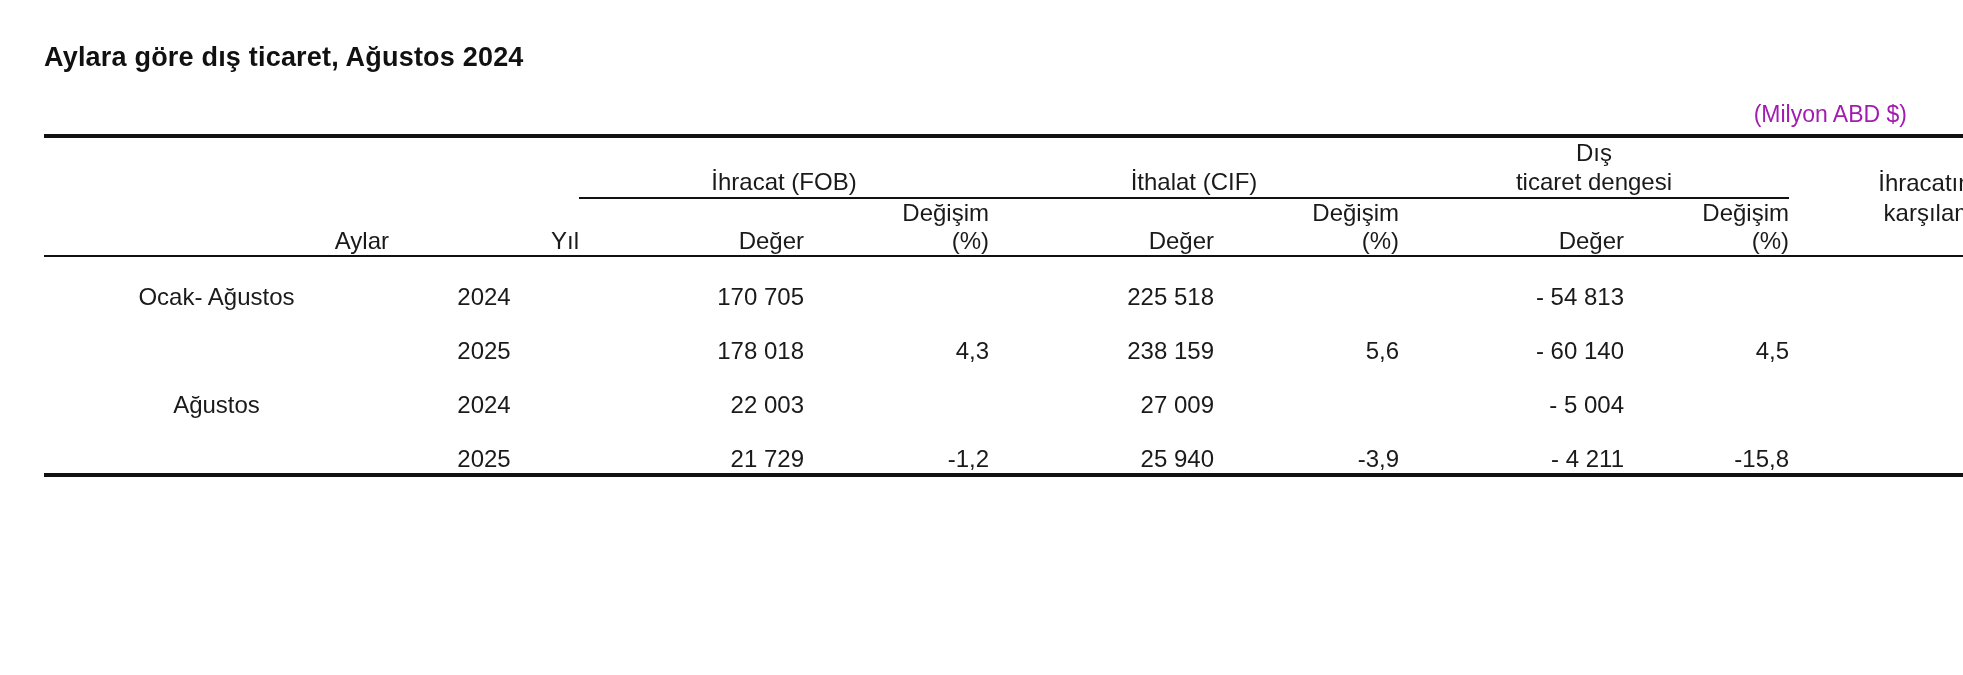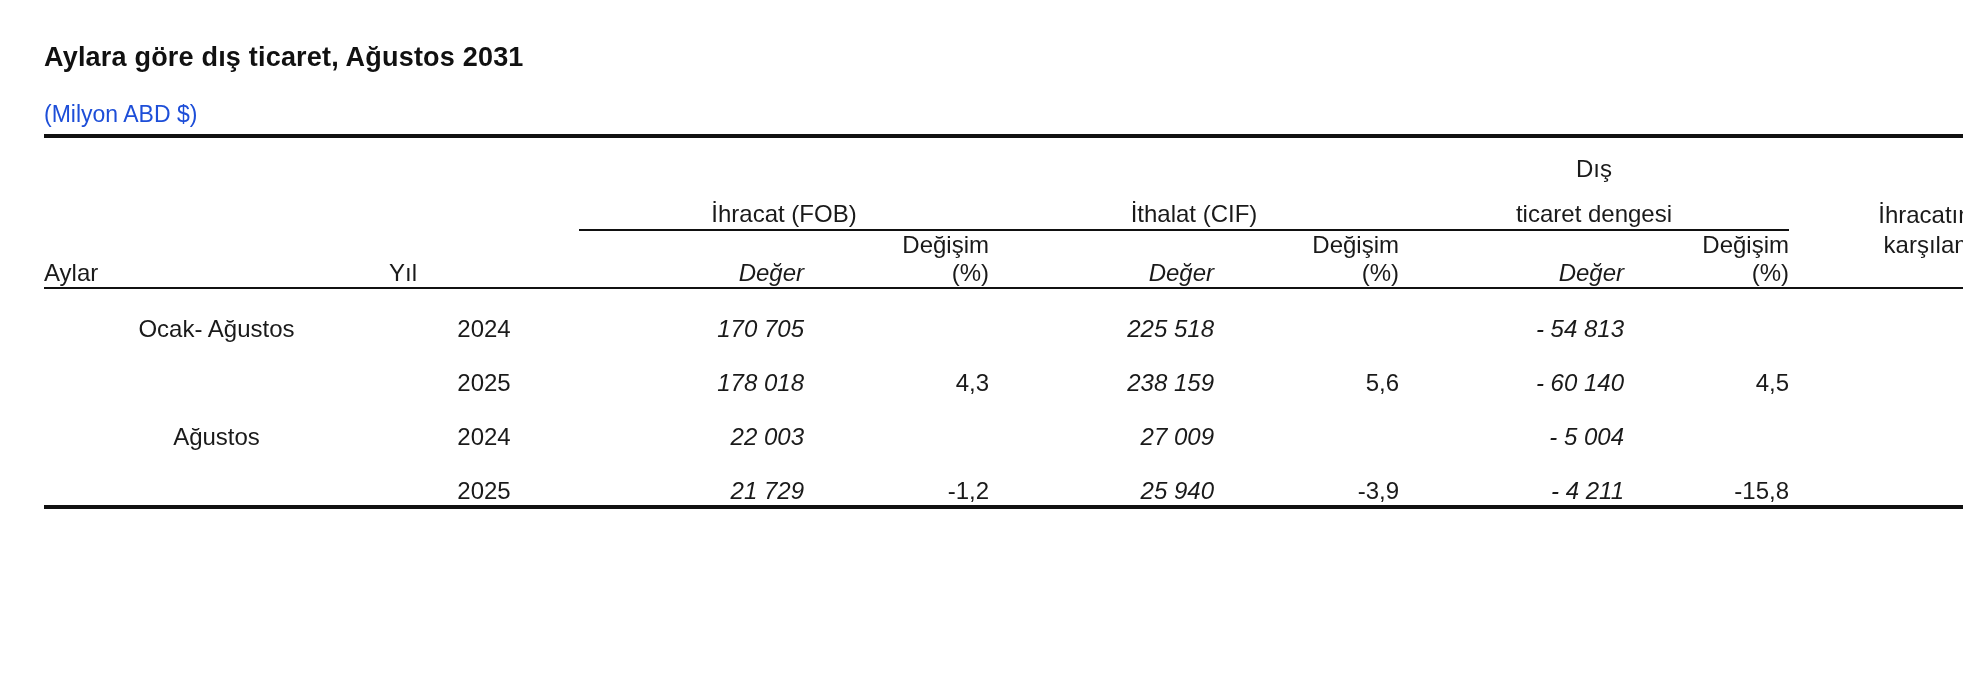--- a/index.html
+++ b/index.html
@@ -23,22 +23,23 @@
   }
   .title {
     font-size: 27px;
     font-weight: bold;
     letter-spacing: 0.2px;
     color: #111111;
     margin: 0 0 28px 0;
   }
   .unit-row {
     display: flex;
+    justify-content: flex-end;
     font-size: 23px;
-    color: #1d4ed8;
+    color: #a21caf;
     padding-right: 4px;
     margin-bottom: 6px;
   }
   table.tbl {
     width: 1870px;
     border-collapse: collapse;
     font-size: 24px;
     color: #1a1a1a;
     table-layout: fixed;
   }
@@ -89,54 +90,53 @@
     text-align: right;
     padding-top: 6px;
     padding-bottom: 2px;
   }
   .hdr-row td {
     text-align: right;
     padding-bottom: 10px;
     padding-top: 4px;
   }
   .hdr-row td.left {
-    text-align: left;
+    text-align: right;
     margin-top: 7px;
   }
   .data-row td {
     text-align: right;
     height: 54px;
     padding-bottom: 4px;
   }
   .data-row td.left {
     text-align: center;
     margin-top: 44px;
   }
-  .pad-r { padding-right: 14px; font-style: italic; }
+  .pad-r { padding-right: 14px; }
   .pad-r-sm { padding-right: 8px; margin-top: 44px; }
   .pad-l { padding-left: 4px; }
   .two-line {
     display: block;
     text-align: right;
     line-height: 1.22;
   }
   .dis-label {
     display: block;
     text-align: center;
     line-height: 1.22;
-    margin-top: 16px;
   }
   .cell-indent { padding-left: 14px; }
 </style>
 </head>
 <body>
 
 <div class="page">
 
-  <h1 class="title">Aylara göre dış ticaret, Ağustos 2031</h1>
+  <h1 class="title">Aylara göre dış ticaret, Ağustos 2024</h1>
 
   <div class="unit-row">
     <span>(Milyon ABD $)</span>
   </div>
 
   <table class="tbl">
     <colgroup>
       <col class="c-aylar">
         <col class="c-yil">
       <col class="c-ihrv">

